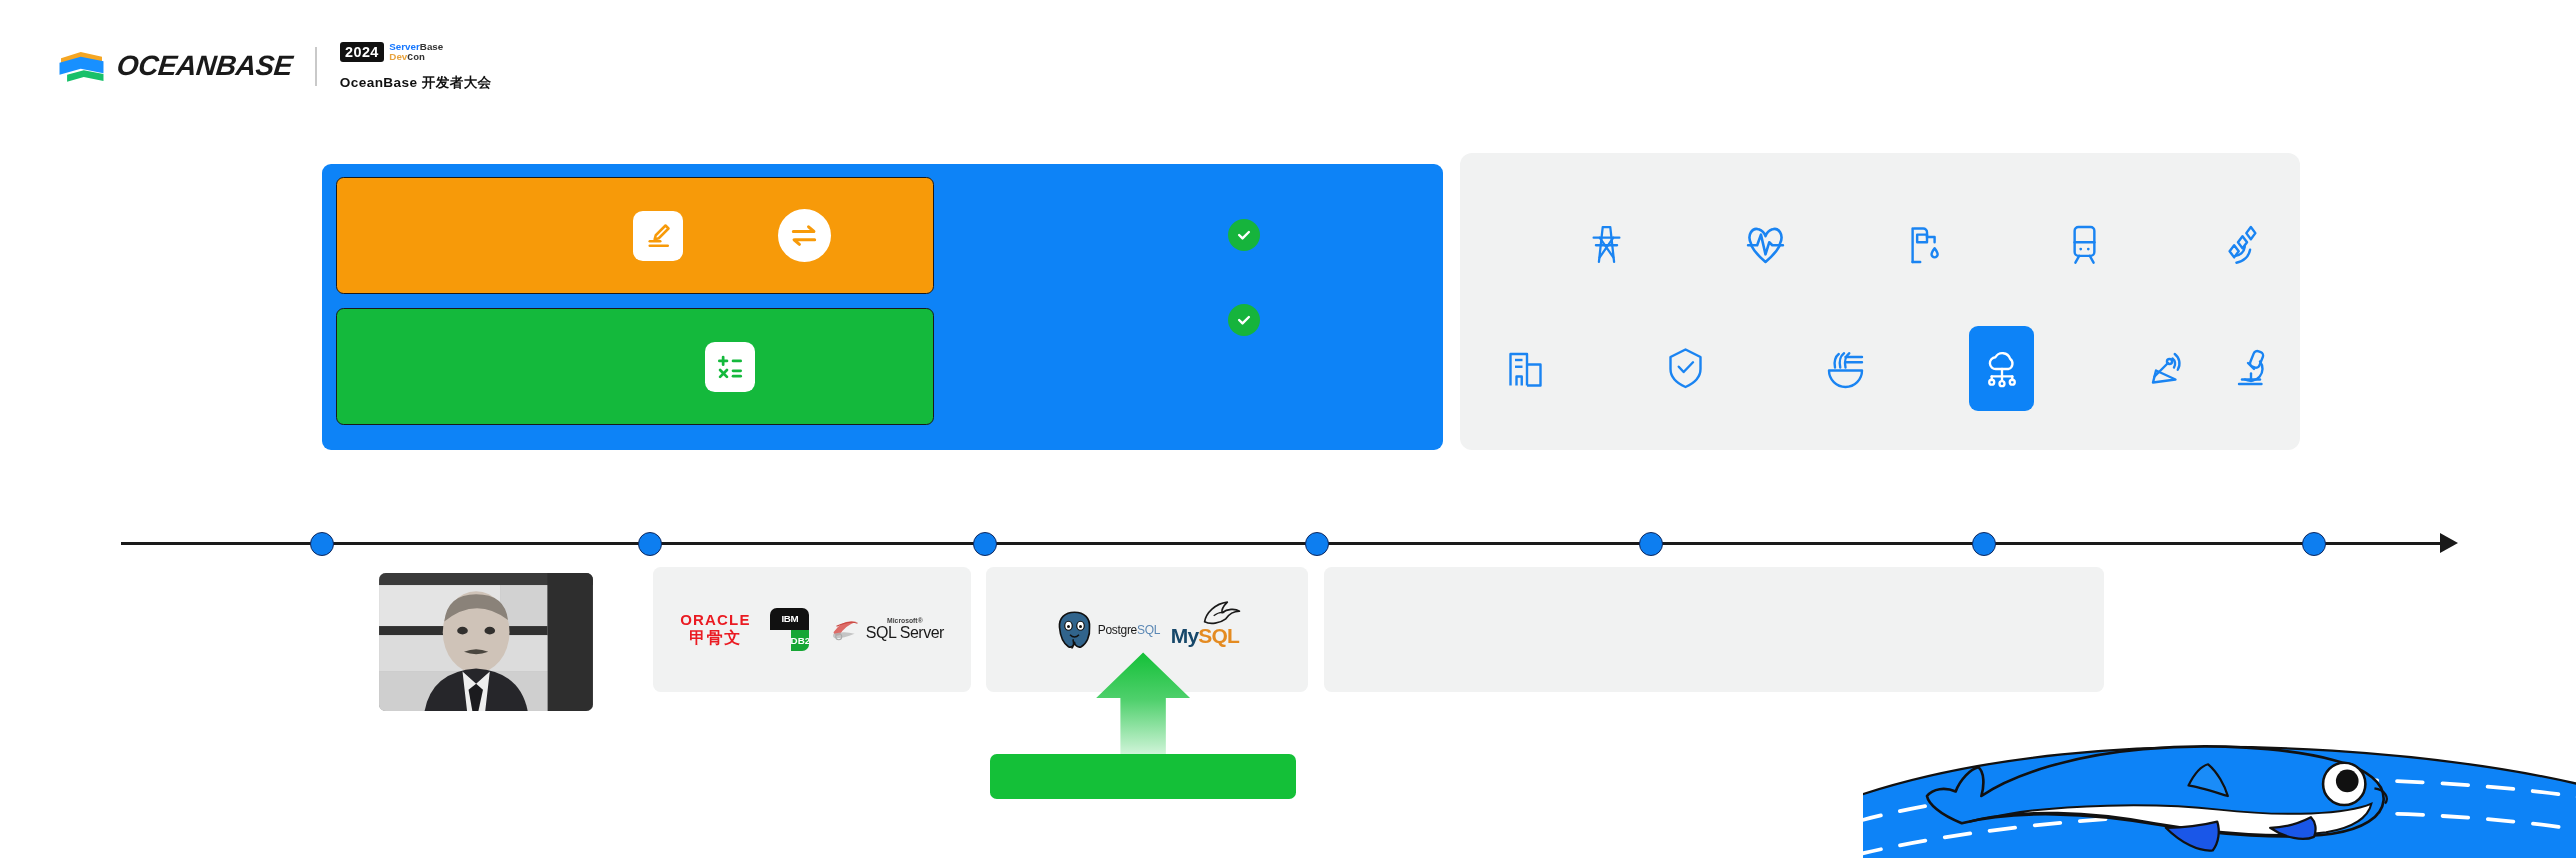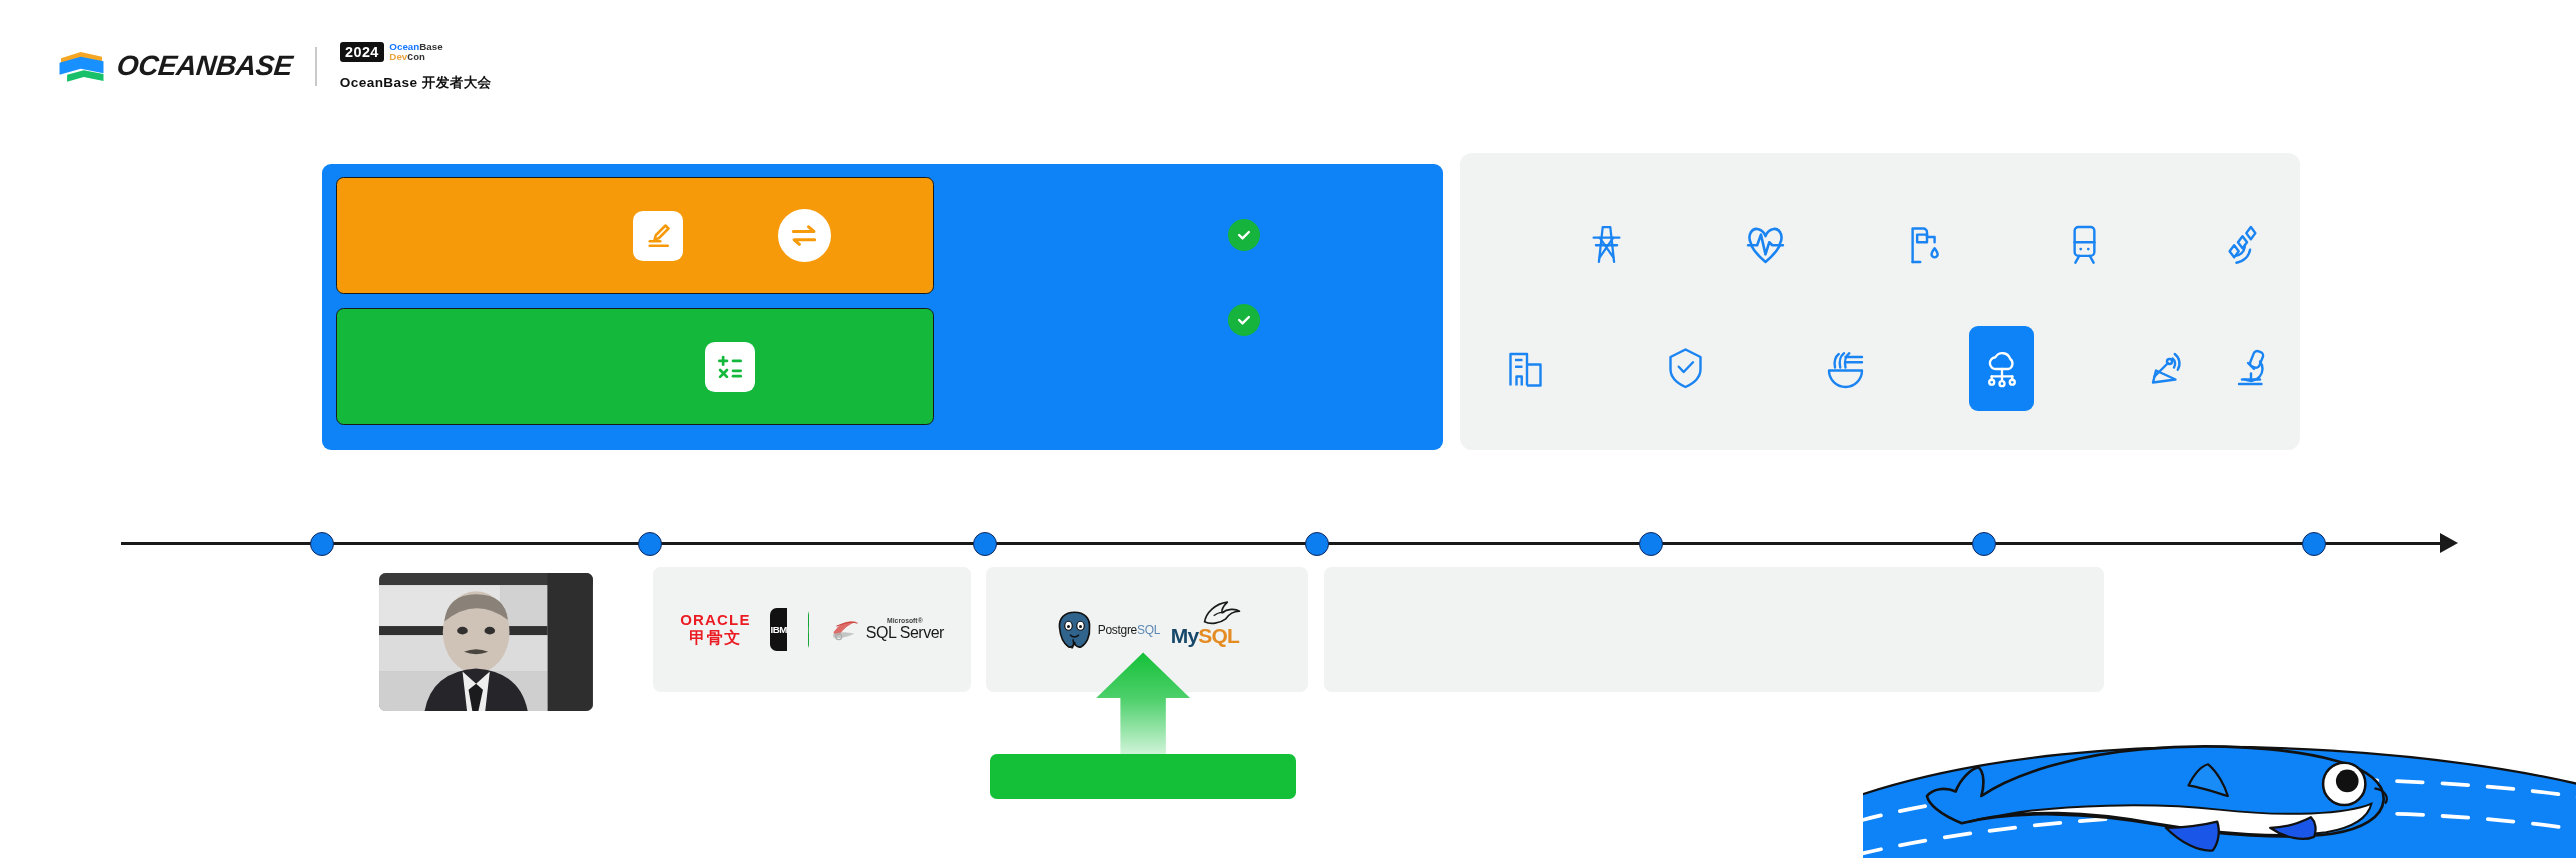--- a/index.html
+++ b/index.html
@@ -107,21 +107,21 @@
   .card-legacy { left:653px; top:567px; width:318px; height:125px; gap:19.7px; }
   .card-oss    { left:986px; top:567px; width:322px; height:125px; gap:10.6px; }
   .card-empty  { left:1324px; top:567px; width:780px; height:125px; }
 
   
   .oracle-logo { display:flex; flex-direction:column; align-items:center; gap:0; }
   .oracle-en { color:#ea1b22; font-weight:bold; font-size:15px; letter-spacing:1.2px; font-family:"Liberation Sans",sans-serif; }
   .oracle-cn { color:#ea1b22; font-weight:bold; font-size:16px; letter-spacing:1.5px; }
 
   
-  .db2-logo { width:39px; height:43px; border-radius:6.8px; overflow:hidden; display:flex; flex-direction:row; }
+  .db2-logo { width:39px; height:43px; border-radius:6.8px; overflow:hidden; display:flex; flex-direction:column; }
   .db2-top { flex:1; background:#111; display:flex; align-items:center; justify-content:center; }
   .db2-ibm { color:#fff; font-weight:bold; font-size:9.8px; letter-spacing:-0.4px; font-family:"Liberation Sans",sans-serif; }
   .db2-bot { flex:1; background:#16a635; display:flex; align-items:center; justify-content:center;margin-left:21px; }
   .db2-txt { color:#fff; font-weight:bold; font-size:9.8px; }
 
   
   .sqlsrv { display:flex; align-items:center; gap:3.8px; }
   .sqlsrv-txt { display:flex; flex-direction:column; line-height:1;align-items:center; }
   .ms-sup { font-size:6.8px; color:#444; font-weight:bold; }
   .ms-sql { font-size:16px; color:#1a1a1a; letter-spacing:-0.5px; font-family:"Liberation Sans",sans-serif; }
@@ -164,21 +164,21 @@
       <div class="ob-wordmark">OCEANBASE</div>
     </div>
 
     <div class="brand-divider"></div>
 
     <div class="devcon">
       <div class="devcon-top">
         <div class="devcon-year">2024</div>
         <div class="devcon-en">
           <div class="dc-l1">
-            <span class="c-b">Ocean</span><span class="c-d">Base</span>
+            <span class="c-b">Server</span><span class="c-d">Base</span>
           </div>
           <div class="dc-l2">
             <span class="c-o">Dev</span><span class="c-d">Con</span>
           </div>
         </div>
       </div>
       <div class="devcon-cn">OceanBase 开发者大会</div>
     </div>
   </div>
 

